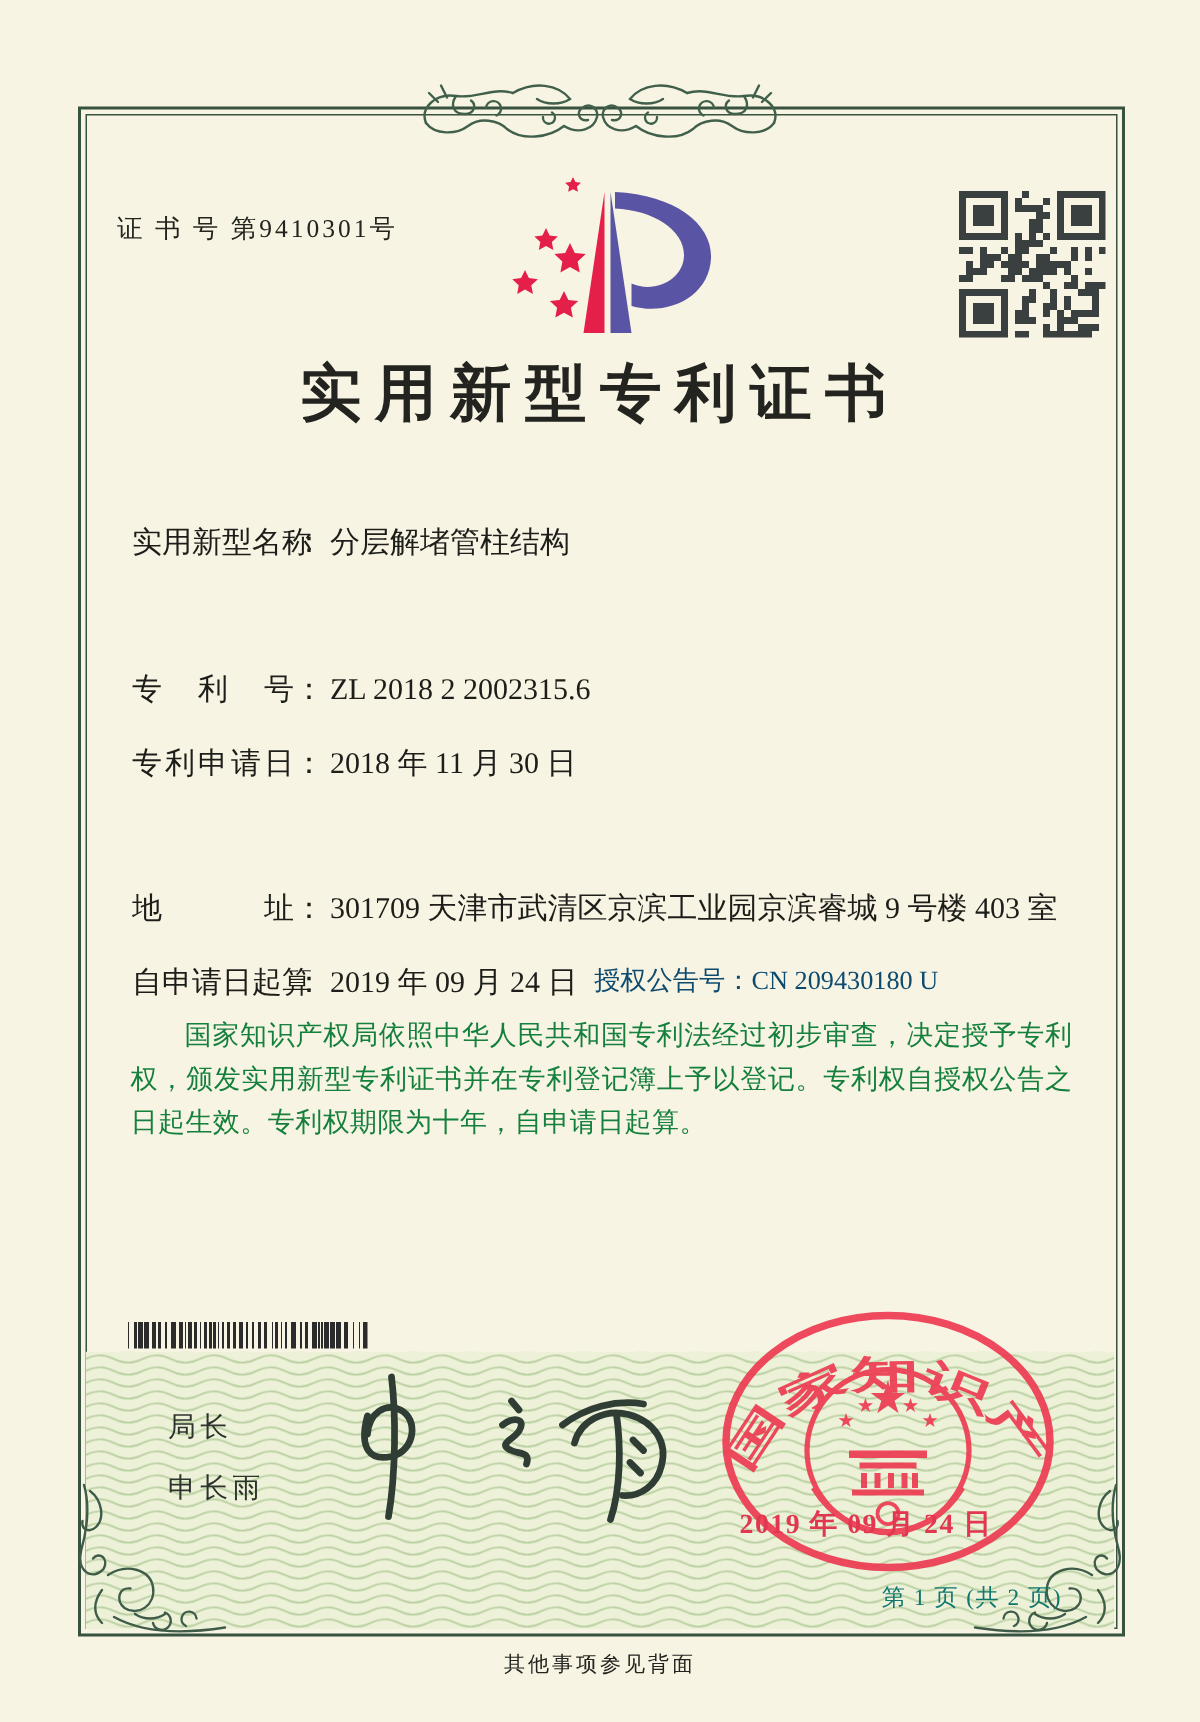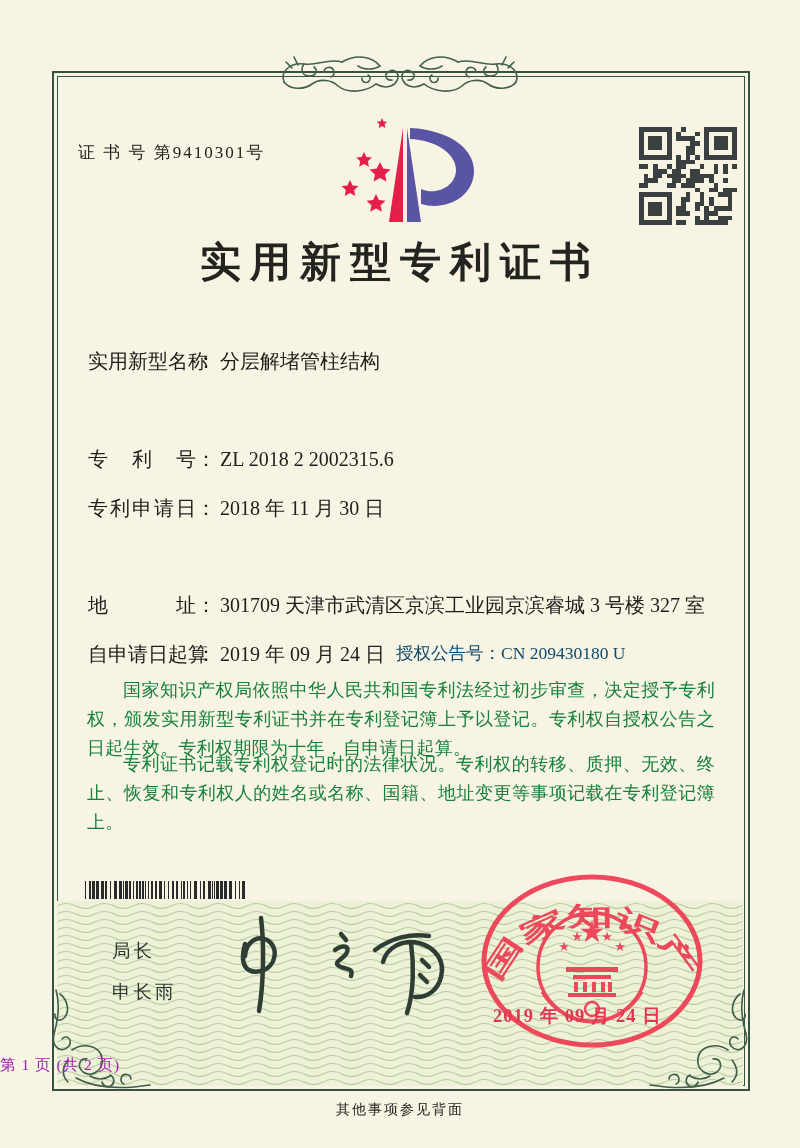--- a/index.html
+++ b/index.html
@@ -19,22 +19,22 @@
   .row{position:absolute;left:88px;font-size:20px;white-space:nowrap;color:#1d1d1a;}
   .row .lbl{display:inline-block;width:108px;text-align:justify;text-align-last:justify;vertical-align:bottom;}
   .row .val{margin-left:4px;}
   .row2{position:absolute;font-size:17.5px;white-space:nowrap;color:#0c4a6e;}
   .body-par{position:absolute;left:87px;width:628px;font-size:18px;line-height:29px;
     text-align:justify;text-indent:2em;color:#15803d;letter-spacing:.3px;}
   .official{position:absolute;left:112px;font-size:18.5px;z-index:2;
     font-family:"Liberation Sans","DejaVu Sans",sans-serif;color:#2c332c;letter-spacing:3px;}
   .sealdate{position:absolute;left:493px;top:1003px;font-size:18.5px;color:#e23750;
     letter-spacing:1px;z-index:4;font-weight:bold;}
-  .pagenum{position:absolute;left:0;top:1055px;width:708px;text-align:left;font-size:15.5px;
-    z-index:2;color:#a21caf;letter-spacing:1px;}
+  .pagenum{position:absolute;left:0;top:1055px;width:708px;text-align:right;font-size:15.5px;
+    z-index:2;color:#0f766e;letter-spacing:1px;}
   .backnote{position:absolute;left:0;top:1101px;width:800px;text-align:center;font-size:14px;
     color:#23231f;letter-spacing:2px;}
   svg{display:block;}
   .z2{z-index:2;} .z3{z-index:3;}
 </style>
 </head>
 <body>
 
 <div id="page">
 
@@ -259,31 +259,30 @@
   <div class="row" style="top:348px">
     <span class="lbl">实用新型名称</span><span>：</span><span class="val">分层解堵管柱结构</span>
   </div>
   <div class="row" style="top:446px">
     <span class="lbl">专利号</span><span>：</span><span class="val">ZL 2018 2 2002315.6</span>
   </div>
   <div class="row" style="top:495px">
     <span class="lbl">专利申请日</span><span>：</span><span class="val">2018 年 11 月 30 日</span>
   </div>
   <div class="row" style="top:592px">
-    <span class="lbl">地址</span><span>：</span><span class="val">301709 天津市武清区京滨工业园京滨睿城 3 号楼 327 室</span>
+    <span class="lbl">地址</span><span>：</span><span class="val">301709 天津市武清区京滨工业园京滨睿城 9 号楼 403 室</span>
   </div>
   <div class="row" style="top:641px">
     <span class="lbl">自申请日起算</span><span>：</span><span class="val">2019 年 09 月 24 日</span>
   </div>
   <div class="row2" style="left:396px;top:641px">
     <span>授权公告号</span><span>：</span><span class="val">CN 209430180 U</span>
   </div>
 
   <p class="body-par" style="top:676px;margin:0">国家知识产权局依照中华人民共和国专利法经过初步审查，决定授予专利权，颁发实用新型专利证书并在专利登记簿上予以登记。专利权自授权公告之日起生效。专利权期限为十年，自申请日起算。</p>
-  <p class="body-par" style="top:750px;margin:0">专利证书记载专利权登记时的法律状况。专利权的转移、质押、无效、终止、恢复和专利权人的姓名或名称、国籍、地址变更等事项记载在专利登记簿上。</p>
 
   <svg id="barcode" class="abs z2" style="left:85px;top:881px" width="160" height="18" viewBox="0 0 160 18" shape-rendering="crispEdges">
       <rect x="0" y="0" width="1" height="18" fill="#2b2b2b"></rect>
       <rect x="4" y="0" width="2" height="18" fill="#2b2b2b"></rect>
       <rect x="7" y="0" width="3" height="18" fill="#2b2b2b"></rect>
       <rect x="11" y="0" width="3" height="18" fill="#2b2b2b"></rect>
       <rect x="16" y="0" width="3" height="18" fill="#2b2b2b"></rect>
       <rect x="20" y="0" width="2" height="18" fill="#2b2b2b"></rect>
       <rect x="25" y="0" width="1" height="18" fill="#2b2b2b"></rect>
       <rect x="29" y="0" width="3" height="18" fill="#2b2b2b"></rect>

